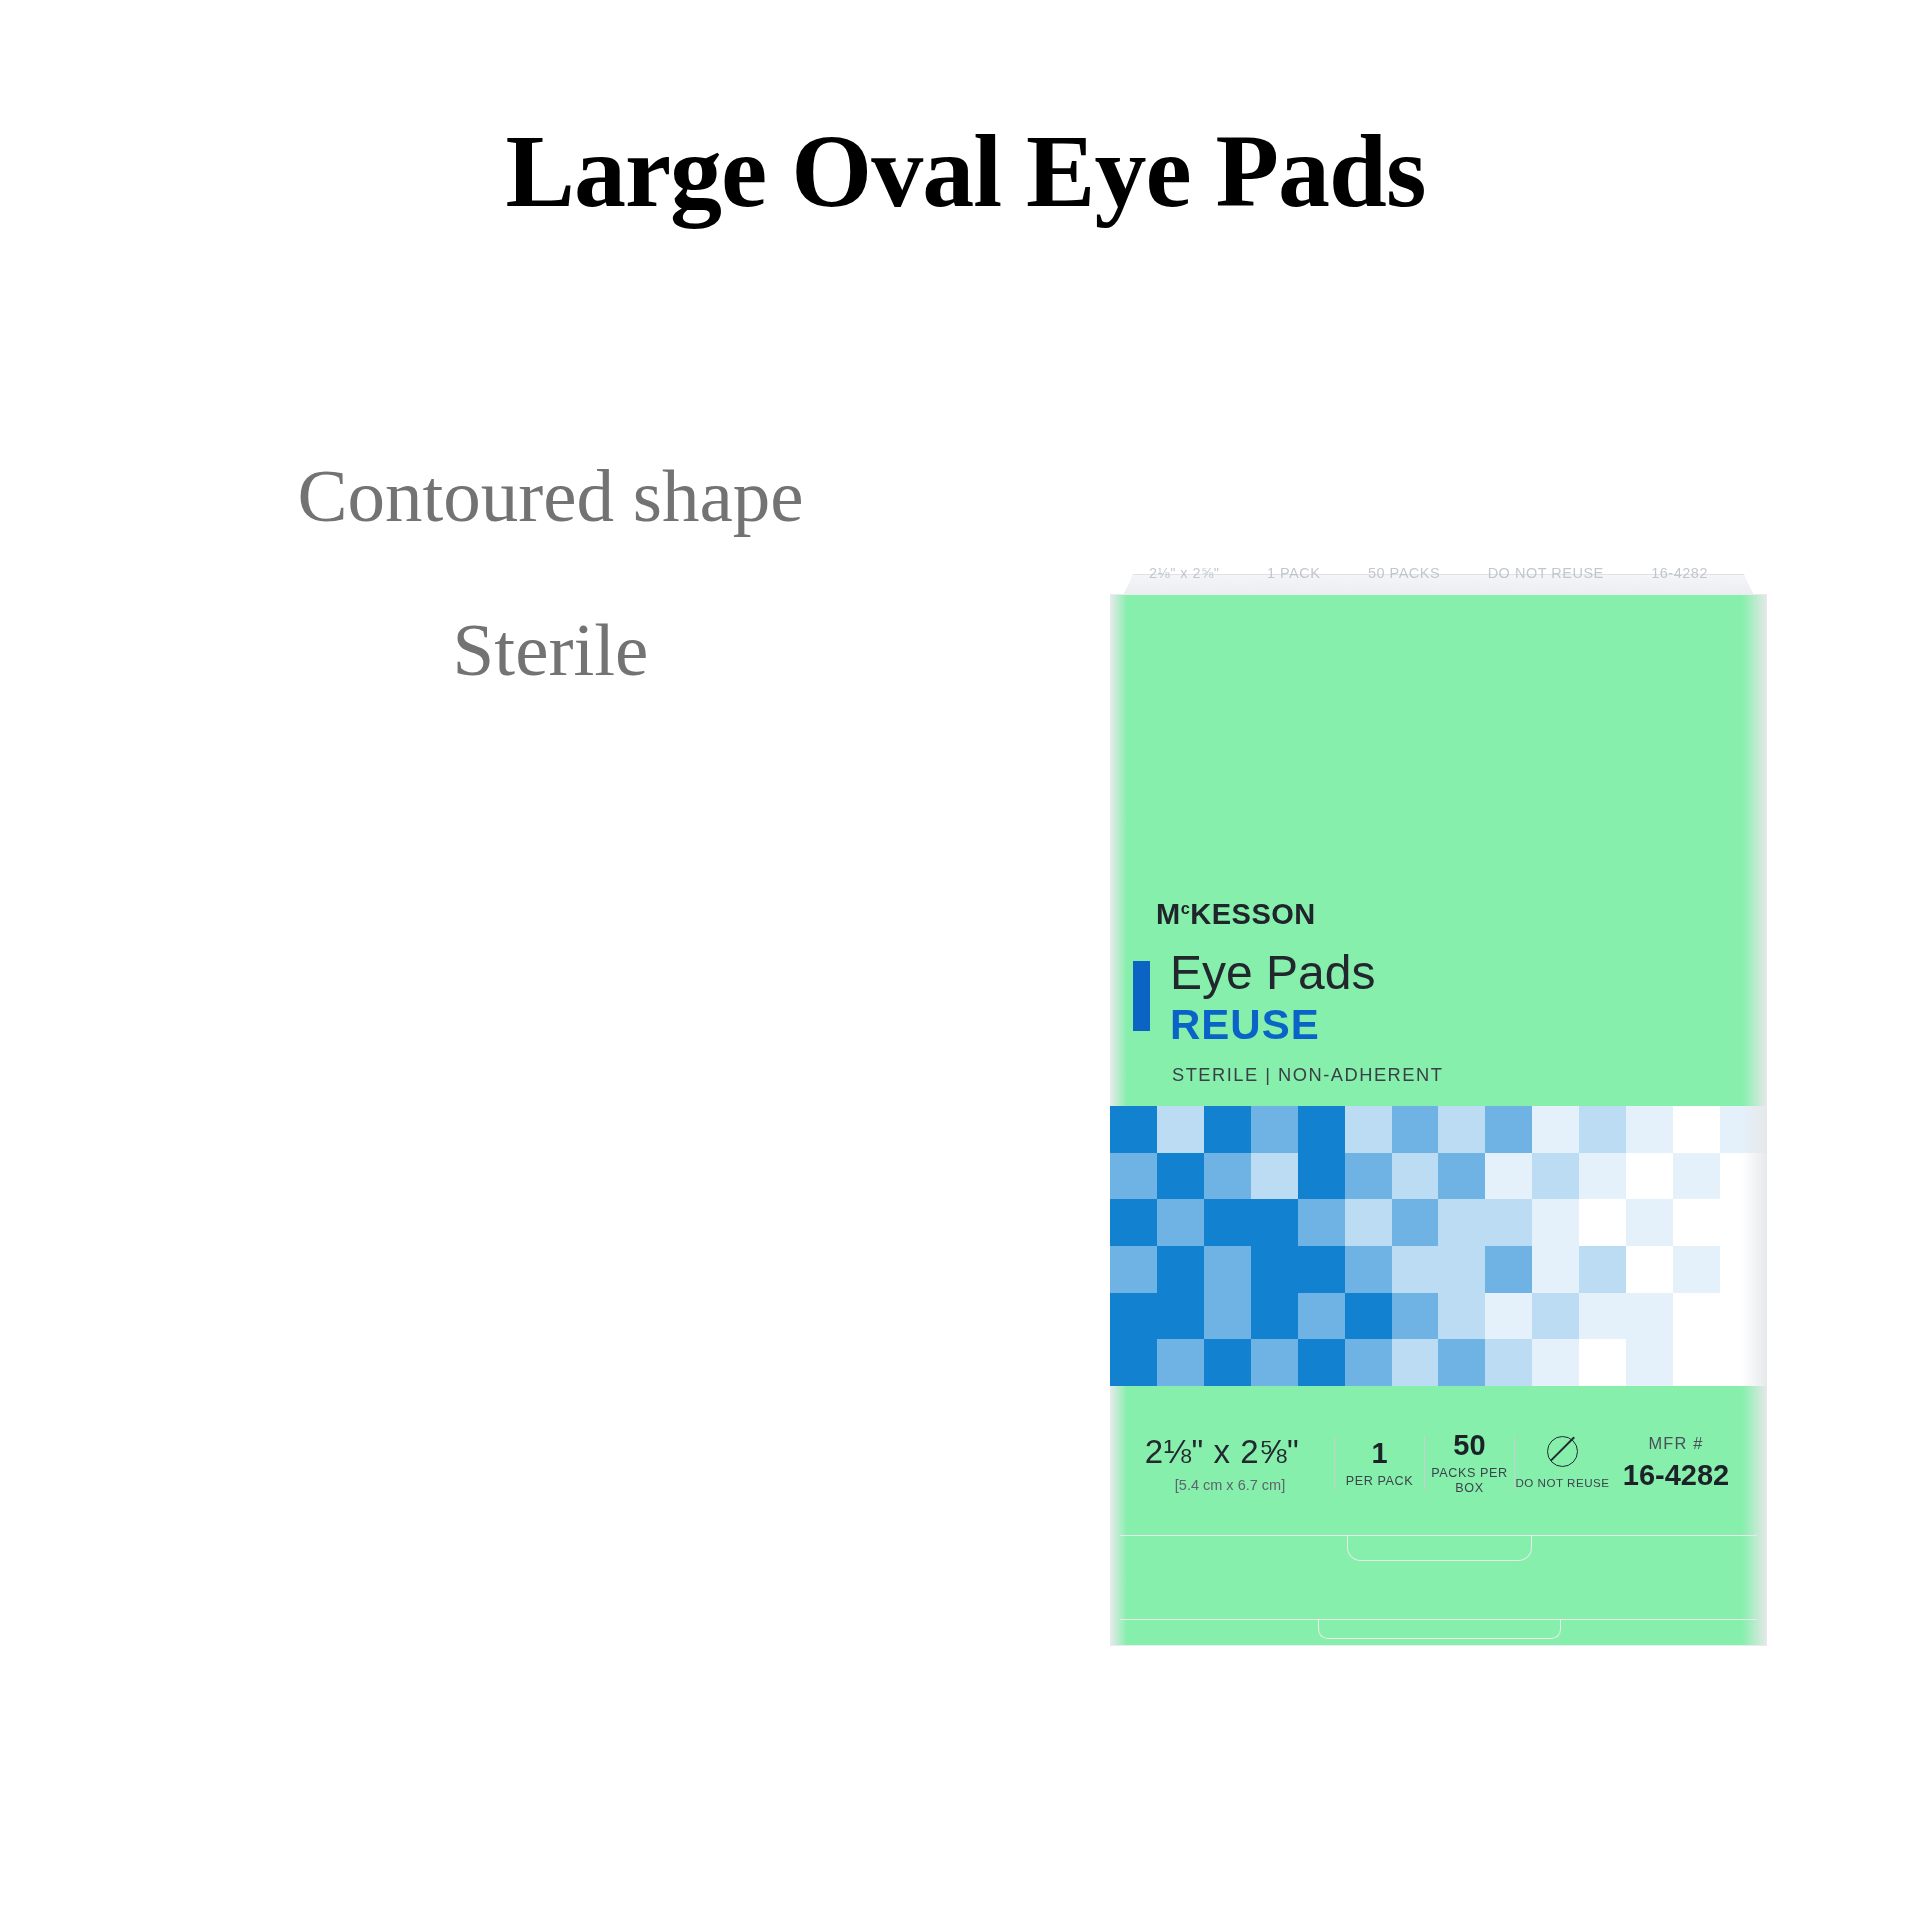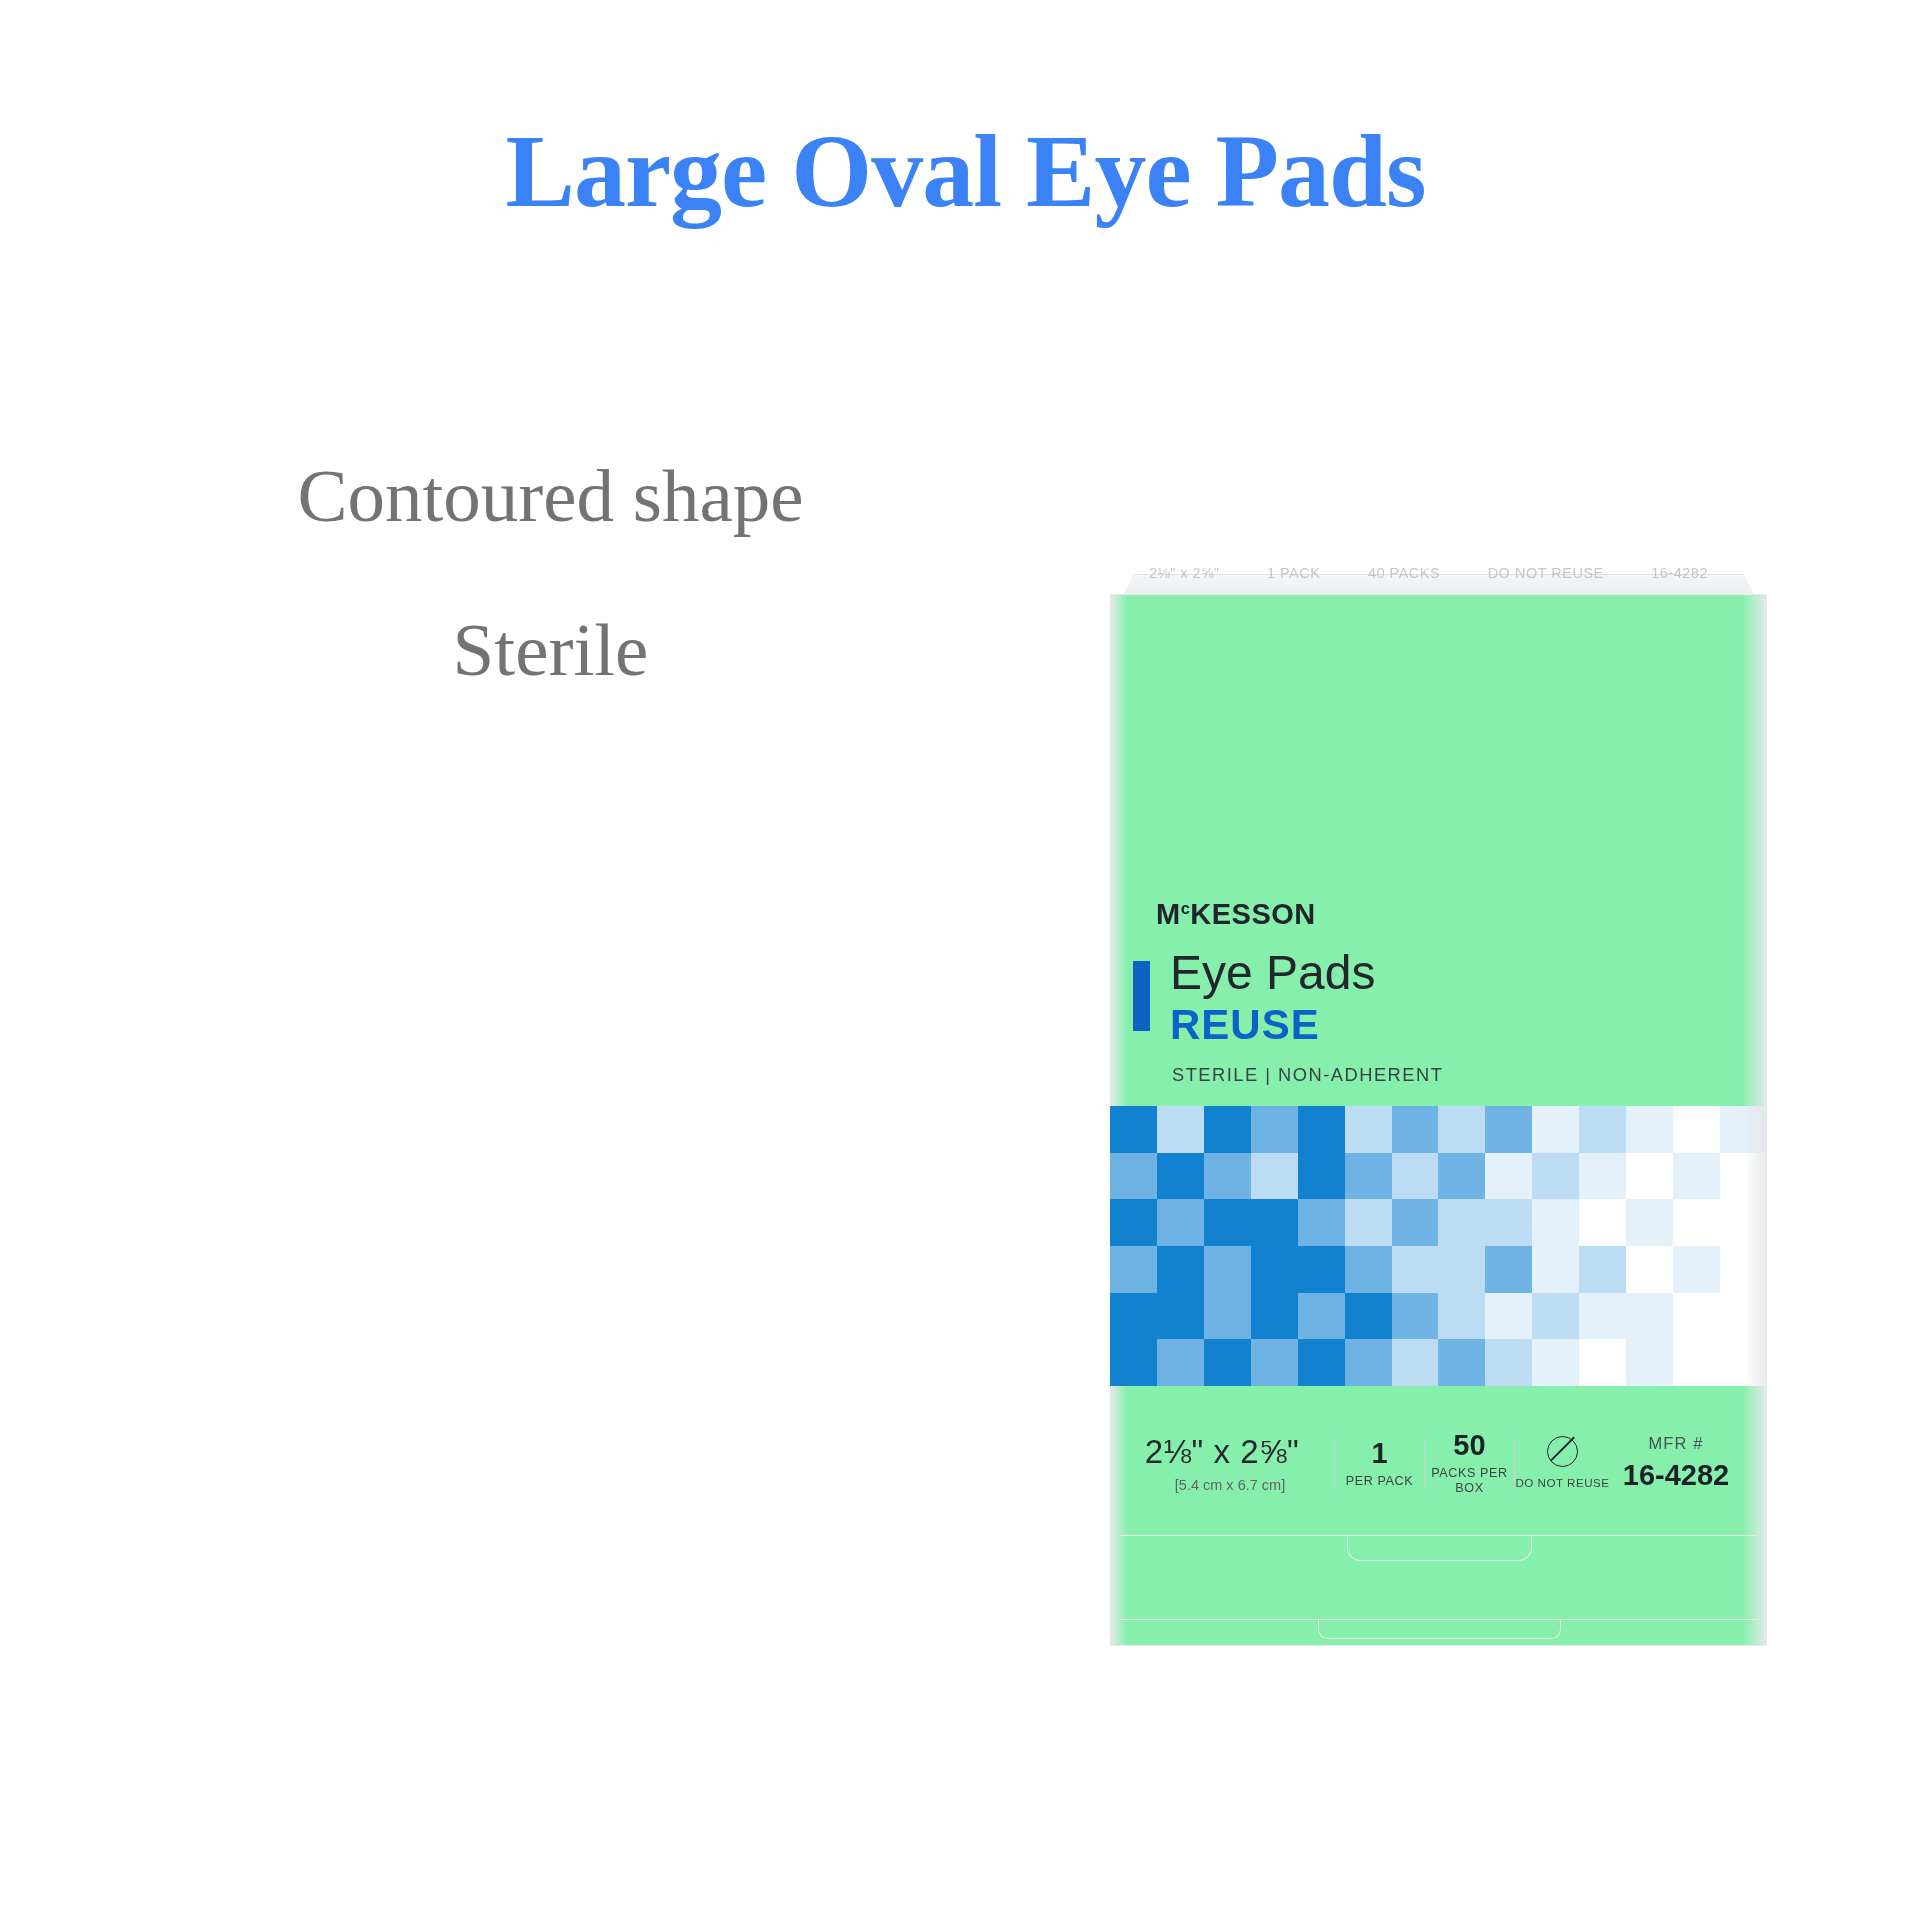--- a/index.html
+++ b/index.html
@@ -19,21 +19,21 @@
   #headline {
     position: absolute;
     top: 114px;
     left: 0;
     width: 1931px;
     text-align: center;
     font-family: "Liberation Serif", serif;
     font-weight: bold;
     font-size: 104px;
     letter-spacing: -1px;
-    color: #3b82f6;
+    color: #000000;
     line-height: 1.1;
   }
 
   
   #features {
     position: absolute;
     top: 454px;
     left: 58px;
     width: 985px;
     display: flex;
@@ -312,21 +312,21 @@
   <div class="feature">Contoured shape</div>
   <div class="feature">Sterile</div>
 </div>
 
 <div id="product">
 
   <div id="box-top"></div>
   <div id="box-top-text">
     <span class="top-cell">2⅛" x 2⅝"</span>
     <span class="top-cell">1 PACK</span>
-    <span class="top-cell">40 PACKS</span>
+    <span class="top-cell">50 PACKS</span>
     <span class="top-cell">DO NOT REUSE</span>
     <span class="top-cell">16-4282</span>
   </div>
 
   <div id="box-face">
 
     <div id="brand">
       <span>M<sup>c</sup>KESSON</span>
     </div>
 

